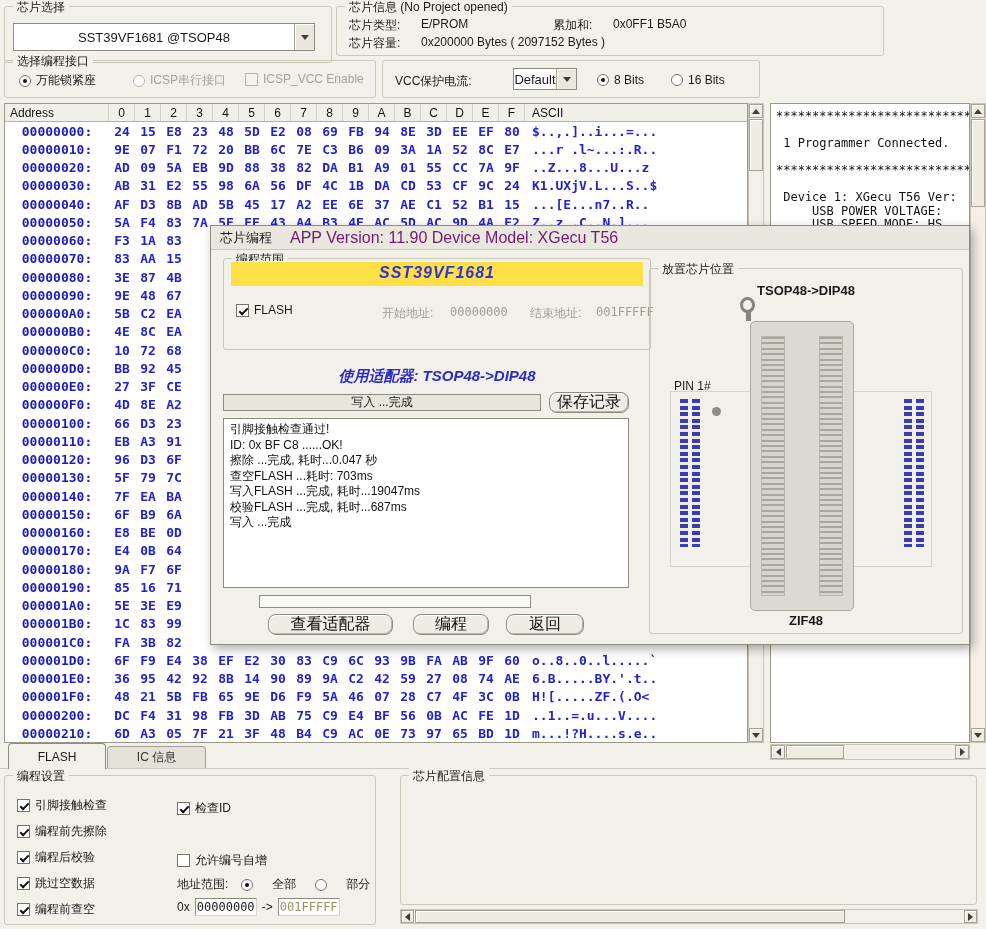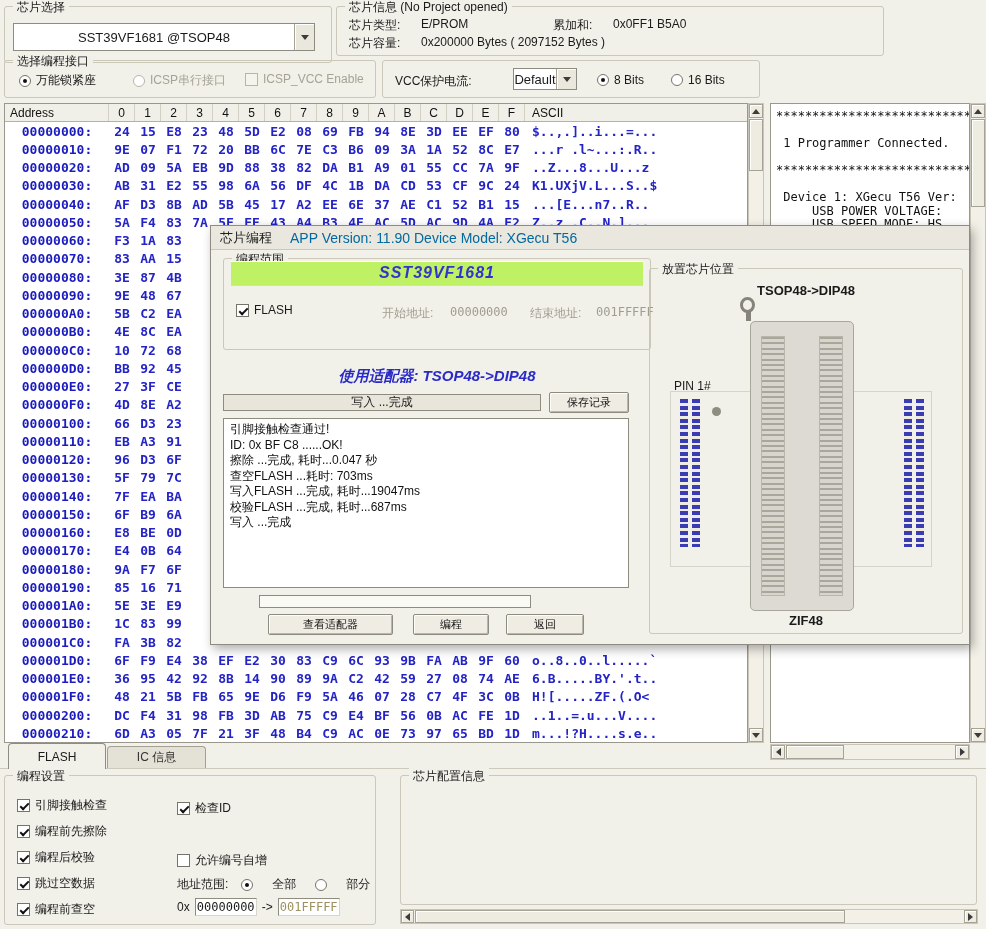--- a/index.html
+++ b/index.html
@@ -59,27 +59,27 @@
   .sbtn{position:absolute;background:#eeece1;border:1px solid #a6a396;box-shadow:inset 1px 1px 0 #fff;display:flex;align-items:center;justify-content:center}
   .sthumb{position:absolute;background:#eeece1;border:1px solid #a6a396;box-shadow:inset 1px 1px 0 #fff}
   #sb-hex{left:748px;top:103px;width:16px;height:640px}
   #sb-right{left:970px;top:103px;width:16px;height:640px}
   #sb-logh{left:770px;top:744px;width:200px;height:16px}
   #sb-bottom{left:400px;top:909px;width:578px;height:15px}
   
   #dialog{position:absolute;left:210px;top:225px;width:760px;height:420px;background:#f1f0e9;border:1px solid #8e8c80;box-shadow:3px 4px 10px rgba(0,0,0,.32);z-index:10}
   #dlg-titlebar{height:24px;background:#e9e7de;border-bottom:1px solid #cbc8ba;display:flex;align-items:center;gap:18px;padding:0 9px}
   #dlg-title{font-size:13px;color:#222}
-  #dlg-title-info{font-size:14px;color:#0369a1}
+  #dlg-title-info{font-size:16px;color:#701a75}
   #grp-range{left:12px;top:32px;width:428px;height:92px}
-  #chip-strip{position:absolute;left:7px;top:2px;right:7px;height:25px;background:#bef264;border-bottom:1px solid #dcd9cc;box-shadow:inset 0 1px 0 #fff;display:flex;align-items:center;justify-content:center}
+  #chip-strip{position:absolute;left:7px;top:2px;right:7px;height:25px;background:#fde047;border-bottom:1px solid #dcd9cc;box-shadow:inset 0 1px 0 #fff;display:flex;align-items:center;justify-content:center}
   #chip-name{color:#3434cb;font-weight:bold;font-style:italic;font-size:16px;letter-spacing:1px}
   #adapter-note{position:absolute;left:12px;top:141px;width:428px;text-align:center;color:#2a2ac8;font-weight:bold;font-style:italic;font-size:15px}
   #dlg-progress1{position:absolute;left:12px;top:168px;width:318px;height:17px;background:#e8e6db;border:1px solid #8e8c80;display:flex;align-items:center;justify-content:center;font-size:12px}
-  .btn{position:absolute;background:#efede3;border:1px solid #8e8c80;border-radius:2px;box-shadow:inset 1px 1px 0 #fdfcf8,inset -1px -1px 0 #b9b6aa;display:flex;align-items:center;justify-content:center;font-size:11px;color:#111;cursor:default}
+  .btn{position:absolute;background:#efede3;border:1px solid #8e8c80;border-radius:8px;box-shadow:inset 1px 1px 0 #fdfcf8,inset -1px -1px 0 #b9b6aa;display:flex;align-items:center;justify-content:center;font-size:16px;color:#111;cursor:default}
   #btn-save{left:338px;top:166px;width:80px;height:21px}
   #dlg-log{position:absolute;left:12px;top:192px;width:406px;height:170px;background:#fff;border:1px solid #8e8c80;padding:3px 6px;font-size:12px;line-height:15.5px;white-space:pre;overflow:hidden;color:#111}
   #dlg-progress2{position:absolute;left:48px;top:369px;width:272px;height:13px;background:#fafaf5;border:1px solid #8e8c80}
   #btn-adapter{left:57px;top:388px;width:125px;height:21px}
   #btn-program{left:202px;top:388px;width:76px;height:21px}
   #btn-back{left:295px;top:388px;width:78px;height:21px}
   #grp-place{left:438px;top:42px;width:314px;height:366px}
   #place-adapter{position:absolute;left:0;top:14px;width:100%;text-align:center;font-weight:bold;font-size:13px}
   #zif-lever{position:absolute;left:90px;top:28px;width:15px;height:16px;border:3px solid #86847a;border-radius:50%;background:#f1f0e9}
   #zif-stem{position:absolute;left:96px;top:43px;width:5px;height:9px;background:#86847a}

